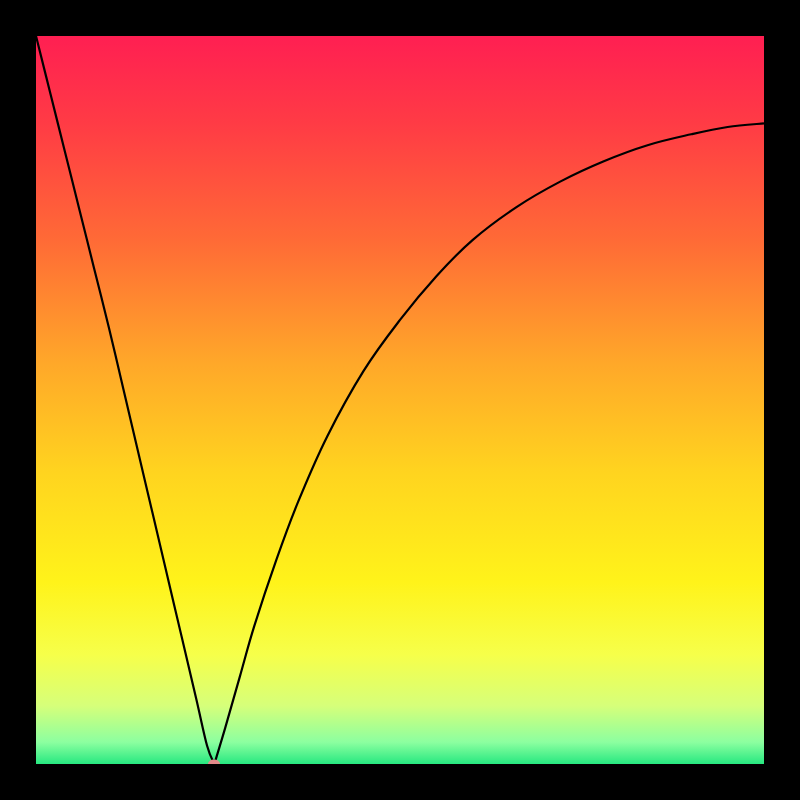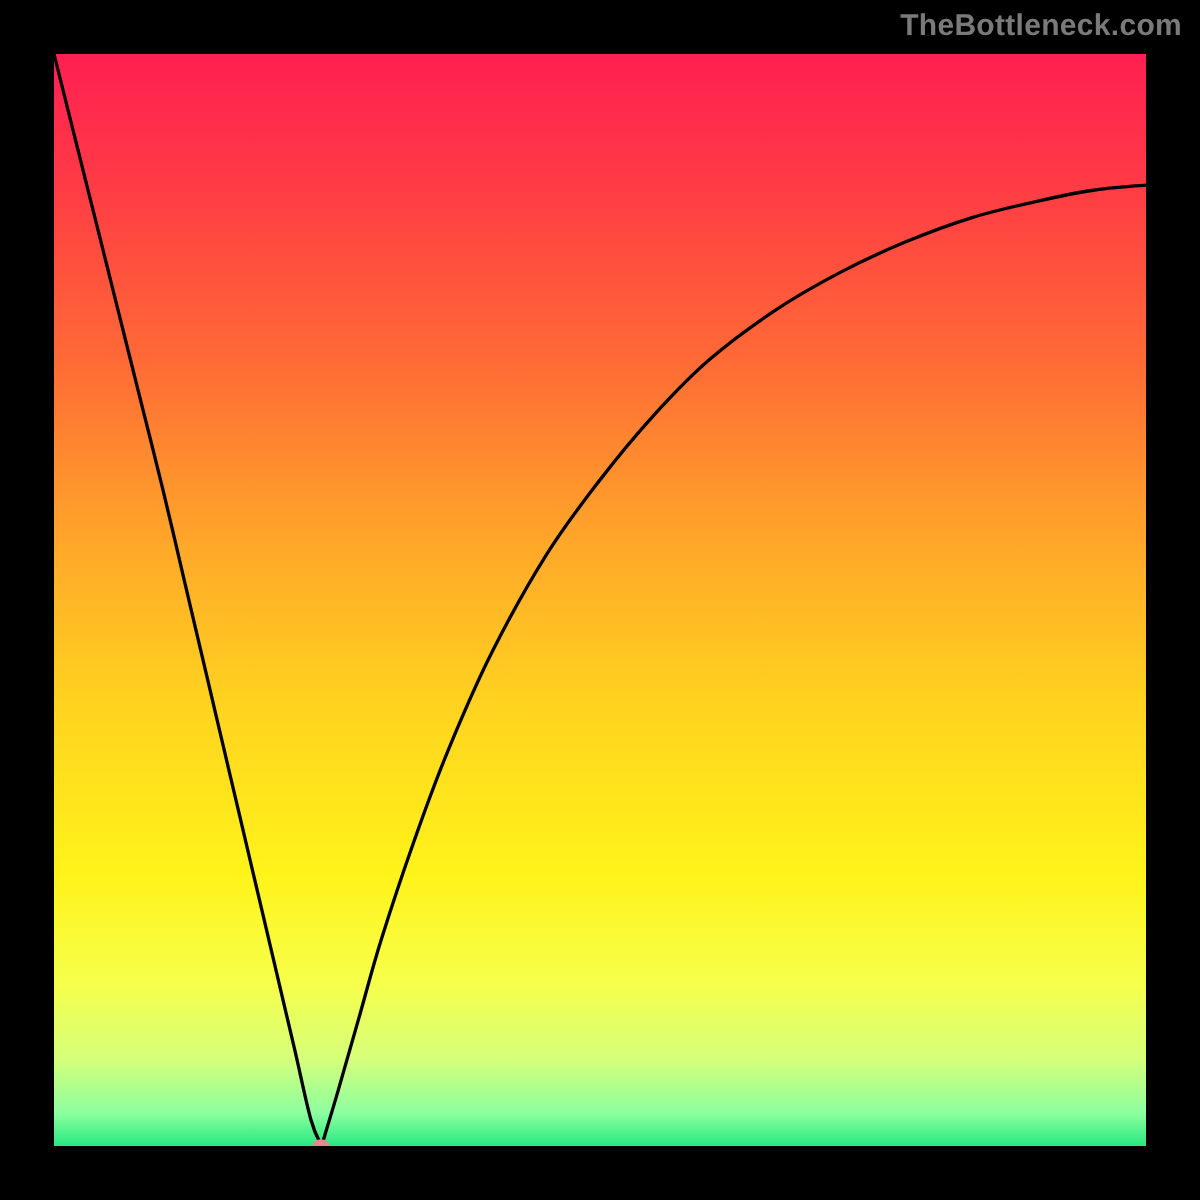--- a/index.html
+++ b/index.html
@@ -80,14 +80,13 @@
       <rect x="0" y="0" width="728" height="728" fill="url(#bg-grad)"></rect>
     </svg>
 
     <svg class="curve" viewBox="0 0 728 728" preserveAspectRatio="none">
       <path id="curve-path" d="M 0 0 C 2.6208 10.483200000000002, 9.3184 37.2736, 14.56 58.24000000000001 C 19.8016 79.20640000000002, 23.878400000000003 95.51360000000001, 29.12 116.48000000000002 C 34.3616 137.4464, 38.4384 153.75360000000003, 43.68 174.72000000000003 C 48.9216 195.68640000000002, 52.998400000000004 211.9936, 58.24 232.95999999999998 C 63.4816 253.92639999999997, 67.55839999999999 269.5784, 72.8 291.2 C 78.0416 312.8216, 82.1184 330.8032, 87.36 353.08 C 92.6016 375.35679999999996, 96.67840000000001 392.68319999999994, 101.92000000000002 414.96 C 107.16160000000002 437.2368, 111.23840000000001 454.56320000000005, 116.48 476.84000000000003 C 121.7216 499.1168, 125.79839999999999 516.4432, 131.04 538.72 C 136.2816 560.9968, 140.3584 578.3232, 145.6 600.6 C 150.8416 622.8768, 155.5736 642.8240000000001, 160.16 662.48 C 164.7464 682.136, 167.80399999999997 698.0064, 171.07999999999998 709.8 C 174.356 721.5935999999999, 177.0496 724.724, 178.35999999999999 728 C 179.67039999999997 731.276, 176.3944 734.552, 178.35999999999999 728 C 180.32559999999998 721.448, 184.6936 707.3248, 189.28 691.6 C 193.8664 675.8752000000001, 198.59840000000003 658.9856, 203.84000000000003 640.64 C 209.08160000000004 622.2944, 211.848 610.6464000000001, 218.4 589.6800000000001 C 224.952 568.7136, 232.3776 546.4368, 240.24 524.16 C 248.10240000000002 501.8832, 252.9072 488.1968, 262.08 465.92 C 271.2528 443.64320000000004, 279.40639999999996 423.9872, 291.2 400.4 C 302.9936 376.8128, 314.49600000000004 355.8464, 327.6 334.88 C 340.704 313.9136, 350.896 300.95520000000005, 364 283.92 C 377.104 266.8848, 387.29600000000005 254.65439999999995, 400.40000000000003 240.23999999999995 C 413.504 225.82559999999995, 422.3856 216.2888, 436.8 203.84000000000003 C 451.2144 191.39120000000005, 464.7552 181.56320000000005, 480.48 171.08000000000004 C 496.20480000000003 160.59680000000003, 508.43519999999995 153.85552000000004, 524.16 145.60000000000002 C 539.8847999999999 137.34448, 552.1152000000001 131.768, 567.84 125.21600000000001 C 583.5648 118.66400000000002, 595.7952 114.04848000000005, 611.52 109.20000000000005 C 627.2447999999999 104.35152000000004, 640.7856 101.55599999999998, 655.2 98.27999999999997 C 669.6144 95.00399999999996, 678.496 92.9656, 691.6 91 C 704.7040000000001 89.0344, 721.448 88.01520000000001, 728 87.36000000000001"></path>
     </svg>
 
     <div class="marker" id="min-marker" style="left: 178.36px; top: 728px; background: rgb(227, 138, 138);"></div>
   </div>
 
-  <div class="watermark">TheBottleneck.com</div>
 </div>
 
 </body></html>

